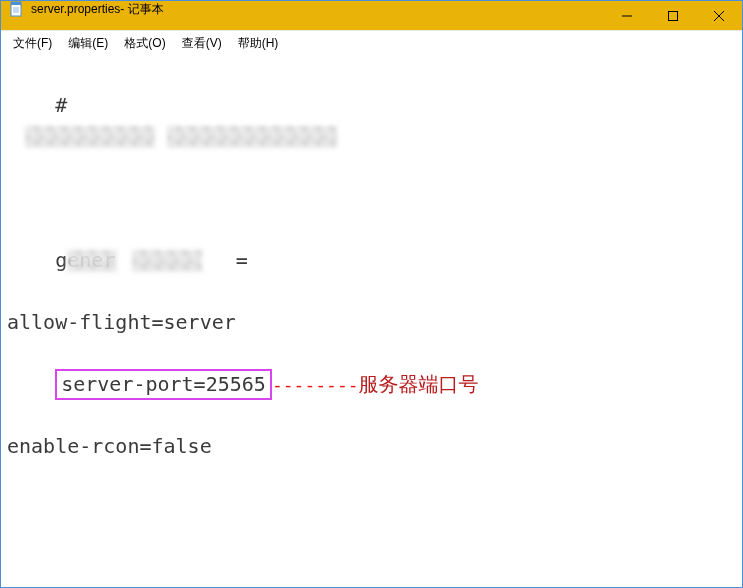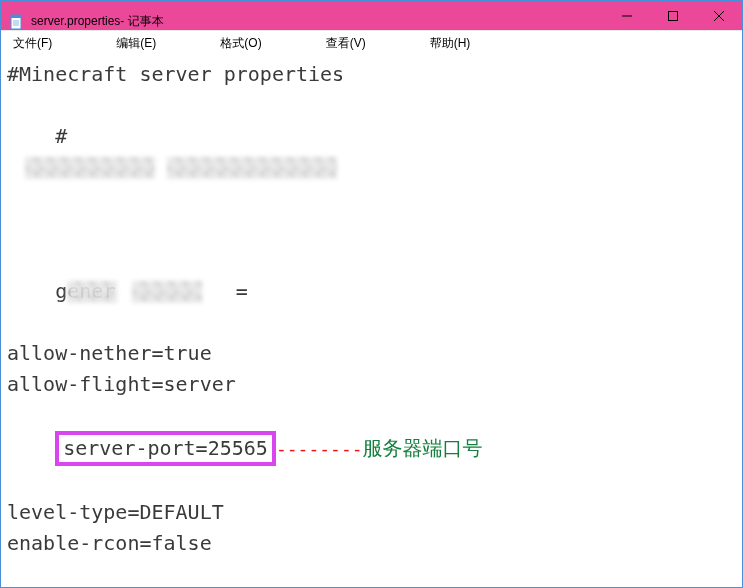--- a/index.html
+++ b/index.html
@@ -6,23 +6,23 @@
     body {
       width: 743px; height: 588px;
       font-family: "Microsoft YaHei", "SimSun", Arial, sans-serif;
       background: #fff;
       border: 1px solid #4a90d9;
       position: relative;
       overflow: hidden;
     }
     .titlebar {
       height: 30px;
-      background: #ec4899;
+      background: #eab308;
       display: flex;
-      align-items: flex-end;
+      align-items: flex-start;
       border-bottom: 1px solid #e8e8e8;
     }
     .titlebar .app-icon {
       width: 16px; height: 16px;
       margin: 0 6px 0 8px;
       display: flex; align-items: center; justify-content: center;
     }
     .titlebar .title-text {
       flex: 1;
       font-size: 12px;
@@ -34,21 +34,20 @@
       display: flex; align-items: center; justify-content: center;
       font-size: 14px; color: #000;
     }
     .menubar {
       height: 24px;
       display: flex;
       align-items: center;
       padding: 0 4px;
       font-size: 12px;
       color: #000;
-      gap: 48px;
     }
     .menu-item {
       padding: 2px 8px;
     }
     .editor {
       padding: 4px 6px;
       font-size: 20px;
       line-height: 1.55;
       font-family: "Microsoft YaHei", Consolas, monospace;
       color: #3a3a3a;
@@ -61,30 +60,30 @@
       height: 22px;
       background-image:
         linear-gradient(45deg,#cfcfcf 25%,transparent 25%,transparent 75%,#cfcfcf 75%),
         linear-gradient(45deg,#cfcfcf 25%,#e6e6e6 25%,#e6e6e6 75%,#cfcfcf 75%);
       background-size: 14px 14px;
       filter: blur(2px);
       opacity: .9;
     }
     .redbox {
       display: inline-block;
-      border: 4px solid #d946ef;
+      border: 2px solid #d946ef;
       padding: 0 4px;
       line-height: 1.35;
     }
     .red-dashes {
       color: #e11;
       letter-spacing: 0;
       font-size: 18px;
     }
-    .annot-port { color: #15803d; font-size: 20px; }
+    .annot-port { color: #b91c1c; font-size: 20px; }
   </style>
 </head>
 <body>
 
 <div class="titlebar">
   <span class="app-icon">
     <svg width="16" height="16" viewBox="0 0 16 16">
       <rect x="2" y="1" width="10" height="14" fill="#fff" stroke="#4a90d9" stroke-width="1"></rect>
       <rect x="2" y="1" width="10" height="3" fill="#4a90d9"></rect>
       <line x1="4" y1="7" x2="10" y2="7" stroke="#8ab4e8"></line>
@@ -115,35 +114,32 @@
 
 <div class="menubar">
   <span class="menu-item">文件(F)</span>
   <span class="menu-item">编辑(E)</span>
   <span class="menu-item">格式(O)</span>
   <span class="menu-item">查看(V)</span>
   <span class="menu-item">帮助(H)</span>
 </div>
 
 <div class="editor">
-  <div class="line">#Minecraft server properties</div>
 
   <div class="line">
     <span>#</span>
     <span class="mosaic" style="left:18px;width:130px;"></span>
     <span class="mosaic" style="left:160px;width:170px;"></span>
   </div>
 
   <div class="line">
     <span>gener</span><span class="mosaic" style="left:60px;width:50px;"></span><span style="visibility:hidden;">xxxxx</span><span class="mosaic" style="left:125px;width:70px;"></span><span style="visibility:hidden;">xxxxx</span><span>=</span>
   </div>
 
-  <div class="line">allow-nether=true</div>
   <div class="line">allow-flight=server</div>
 
   <div class="line">
     <span class="redbox"><span>server-port=25565</span></span><span class="red-dashes">--------</span><span class="annot-port">服务器端口号</span>
   </div>
 
-  <div class="line">level-type=DEFAULT</div>
   <div class="line">enable-rcon=false</div>
 
 </div>
 
 </body></html>

